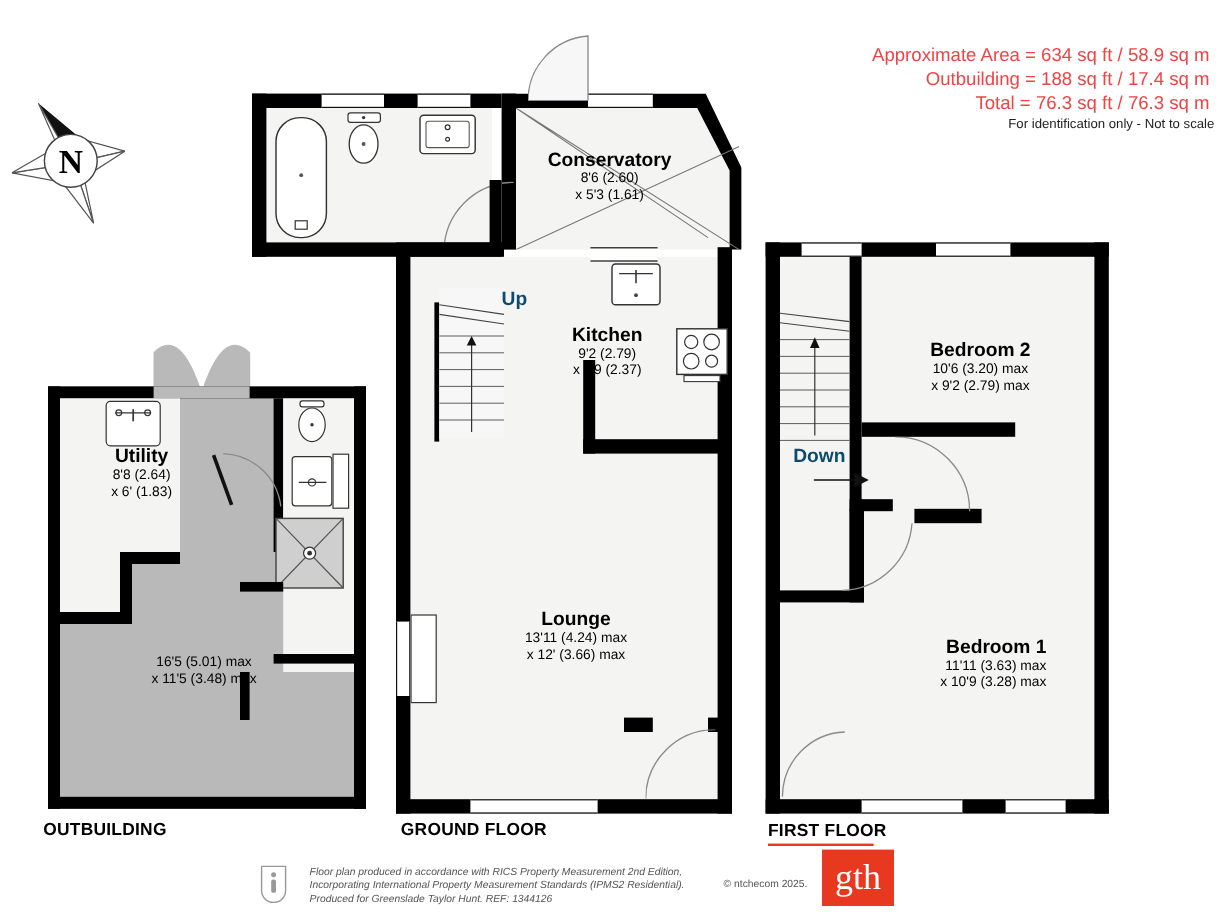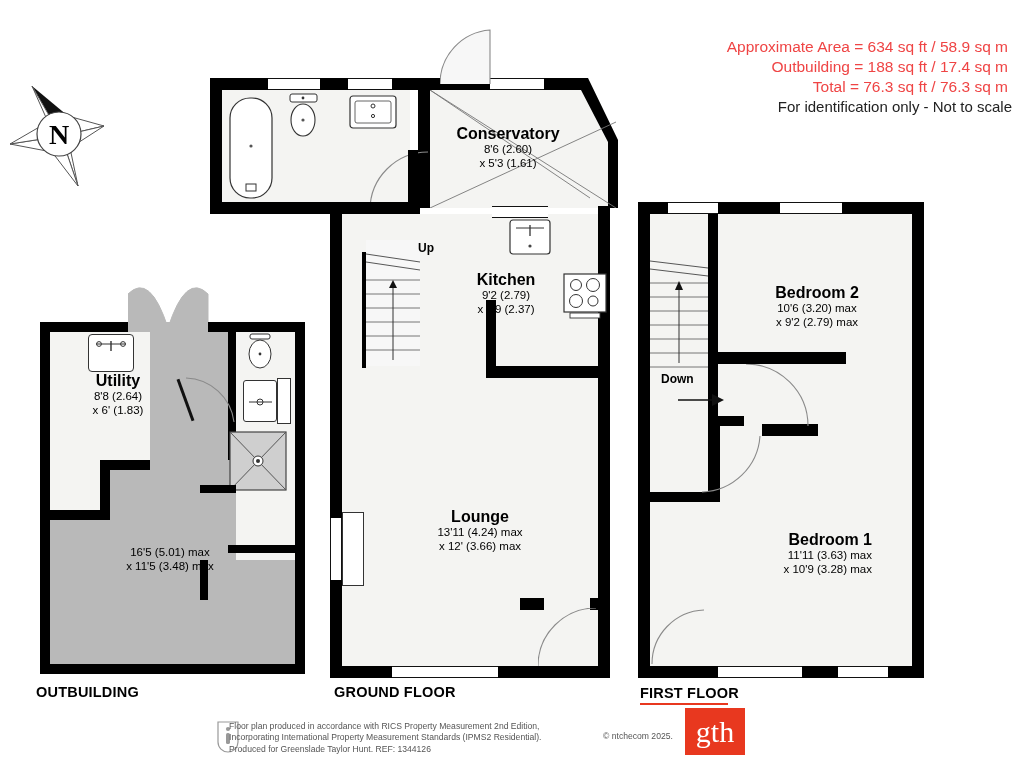--- a/index.html
+++ b/index.html
@@ -16,21 +16,21 @@
     position:absolute;right:12px;top:2px;
     font-size:25px;font-weight:bold;letter-spacing:-0.2px;
     white-space:nowrap;color:#000;
   }
   .area-block{
     position:absolute;right:16px;top:37px;
     text-align:right;font-size:15.5px;line-height:20px;color:#ef4444;
   }
   .area-note{
     position:absolute;right:12px;top:98px;
-    text-align:right;font-size:15px;color:#222;
+    text-align:right;font-size:11px;color:#222;
   }
 
   
   .wall{position:absolute;background:#000;}
   .floorfill{position:absolute;background:#f4f4f2;}
   .grayfill{position:absolute;background:#b9b9b9;}
 
   
   .win{position:absolute;background:#ffffff;border-top:1px solid #111;border-bottom:1px solid #111;box-sizing:border-box;}
   .win-v{position:absolute;background:#ffffff;border-left:1px solid #111;border-right:1px solid #111;box-sizing:border-box;}
@@ -40,30 +40,31 @@
 
   
   .room{
     position:absolute;text-align:center;font-size:11.5px;line-height:14px;color:#000;
     white-space:nowrap;
   }
   .room b{font-size:16px;}
   .floor-label{
     position:absolute;font-size:14.5px;font-weight:bold;letter-spacing:0.2px;color:#000;
   }
-  .stair-word{position:absolute;font-size:12px;font-weight:bold;color:#000000;}
+  .stair-word{position:absolute;font-size:16px;font-weight:bold;color:#0c4a6e;}
   .doorleaf{position:absolute;background:#111;}
 
   
   .compass{position:absolute;left:8px;top:82px;width:106px;height:108px;}
 
   
   .footer-text{
-    position:absolute;left:229px;top:721px;font-size:8.6px;line-height:11.3px;color:#555;
+    position:absolute;left:258px;top:721px;font-size:8.6px;line-height:11.3px;color:#555;
     white-space:nowrap;
+    font-style:italic;
   }
   .copy{position:absolute;left:603px;top:731px;font-size:8.6px;color:#555;white-space:nowrap;}
   .info-icon{position:absolute;left:214px;top:720px;width:28px;height:34px;}
   .gth{
     position:absolute;left:685px;top:708px;width:60px;height:47px;background:#e8381f;
     color:#fff;font-family:"Liberation Serif","DejaVu Serif",serif;font-size:30px;
     display:flex;align-items:center;justify-content:center;letter-spacing:0px;
   }
   .ul-red{position:absolute;left:640px;top:703px;width:88px;height:2px;background:#e8381f;}
 </style>

